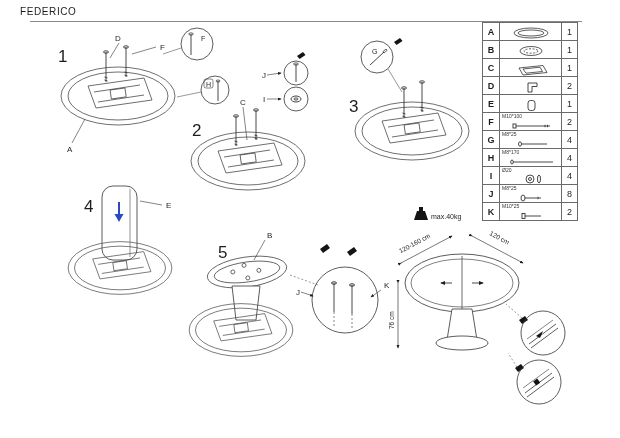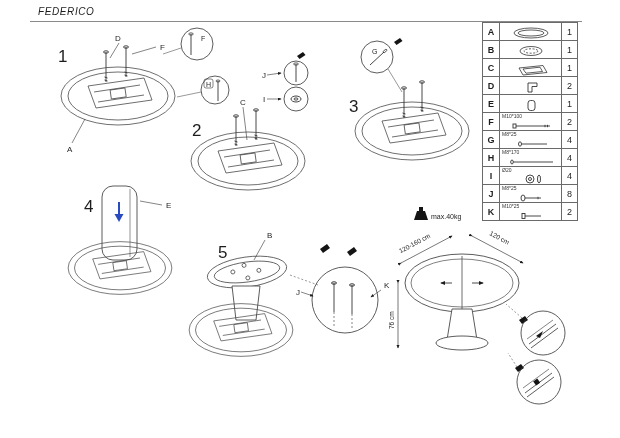--- a/index.html
+++ b/index.html
@@ -1,19 +1,19 @@
 <!DOCTYPE html>
 <html><head>
 <meta charset="utf-8">
 <style>
   * { margin:0; padding:0; box-sizing:border-box; }
   html,body { background:#d8d8d8; }
   body { font-family:"Liberation Sans", sans-serif; }
   .page { position:relative; width:620px; height:438px; background:#ffffff; overflow:hidden; margin:0 auto; }
-  .title { position:absolute; left:38px; top:6px; font-size:10px; letter-spacing:.6px; color:#1d1d1d;font-style:italic; }
+  .title { position:absolute; left:20px; top:6px; font-size:10px; letter-spacing:.6px; color:#1d1d1d; }
   .rule { position:absolute; left:30px; top:21px; width:552px; height:1px; background:#8a8a8a; }
   table.parts { position:absolute; left:482px; top:22px; border-collapse:collapse; background:#fff; }
   table.parts td { border:1px solid #6a6a6a; font-size:9px; color:#1d1d1d; text-align:center; vertical-align:middle; padding:0; height:18px; }
   td.c-id  { width:17px; font-weight:bold; }
   td.c-icon{ width:62px; position:relative; }
   td.c-qty { width:16px; }
   .size { position:absolute; left:2px; top:0px; font-size:5px; color:#333; text-align:left; line-height:6px; }
   .icon-svg { display:block; margin:2px auto 0 auto; }
   svg text { font-family:"Liberation Sans", sans-serif; fill:#1d1d1d; }
   .diagram { position:absolute; left:0; top:0; }

